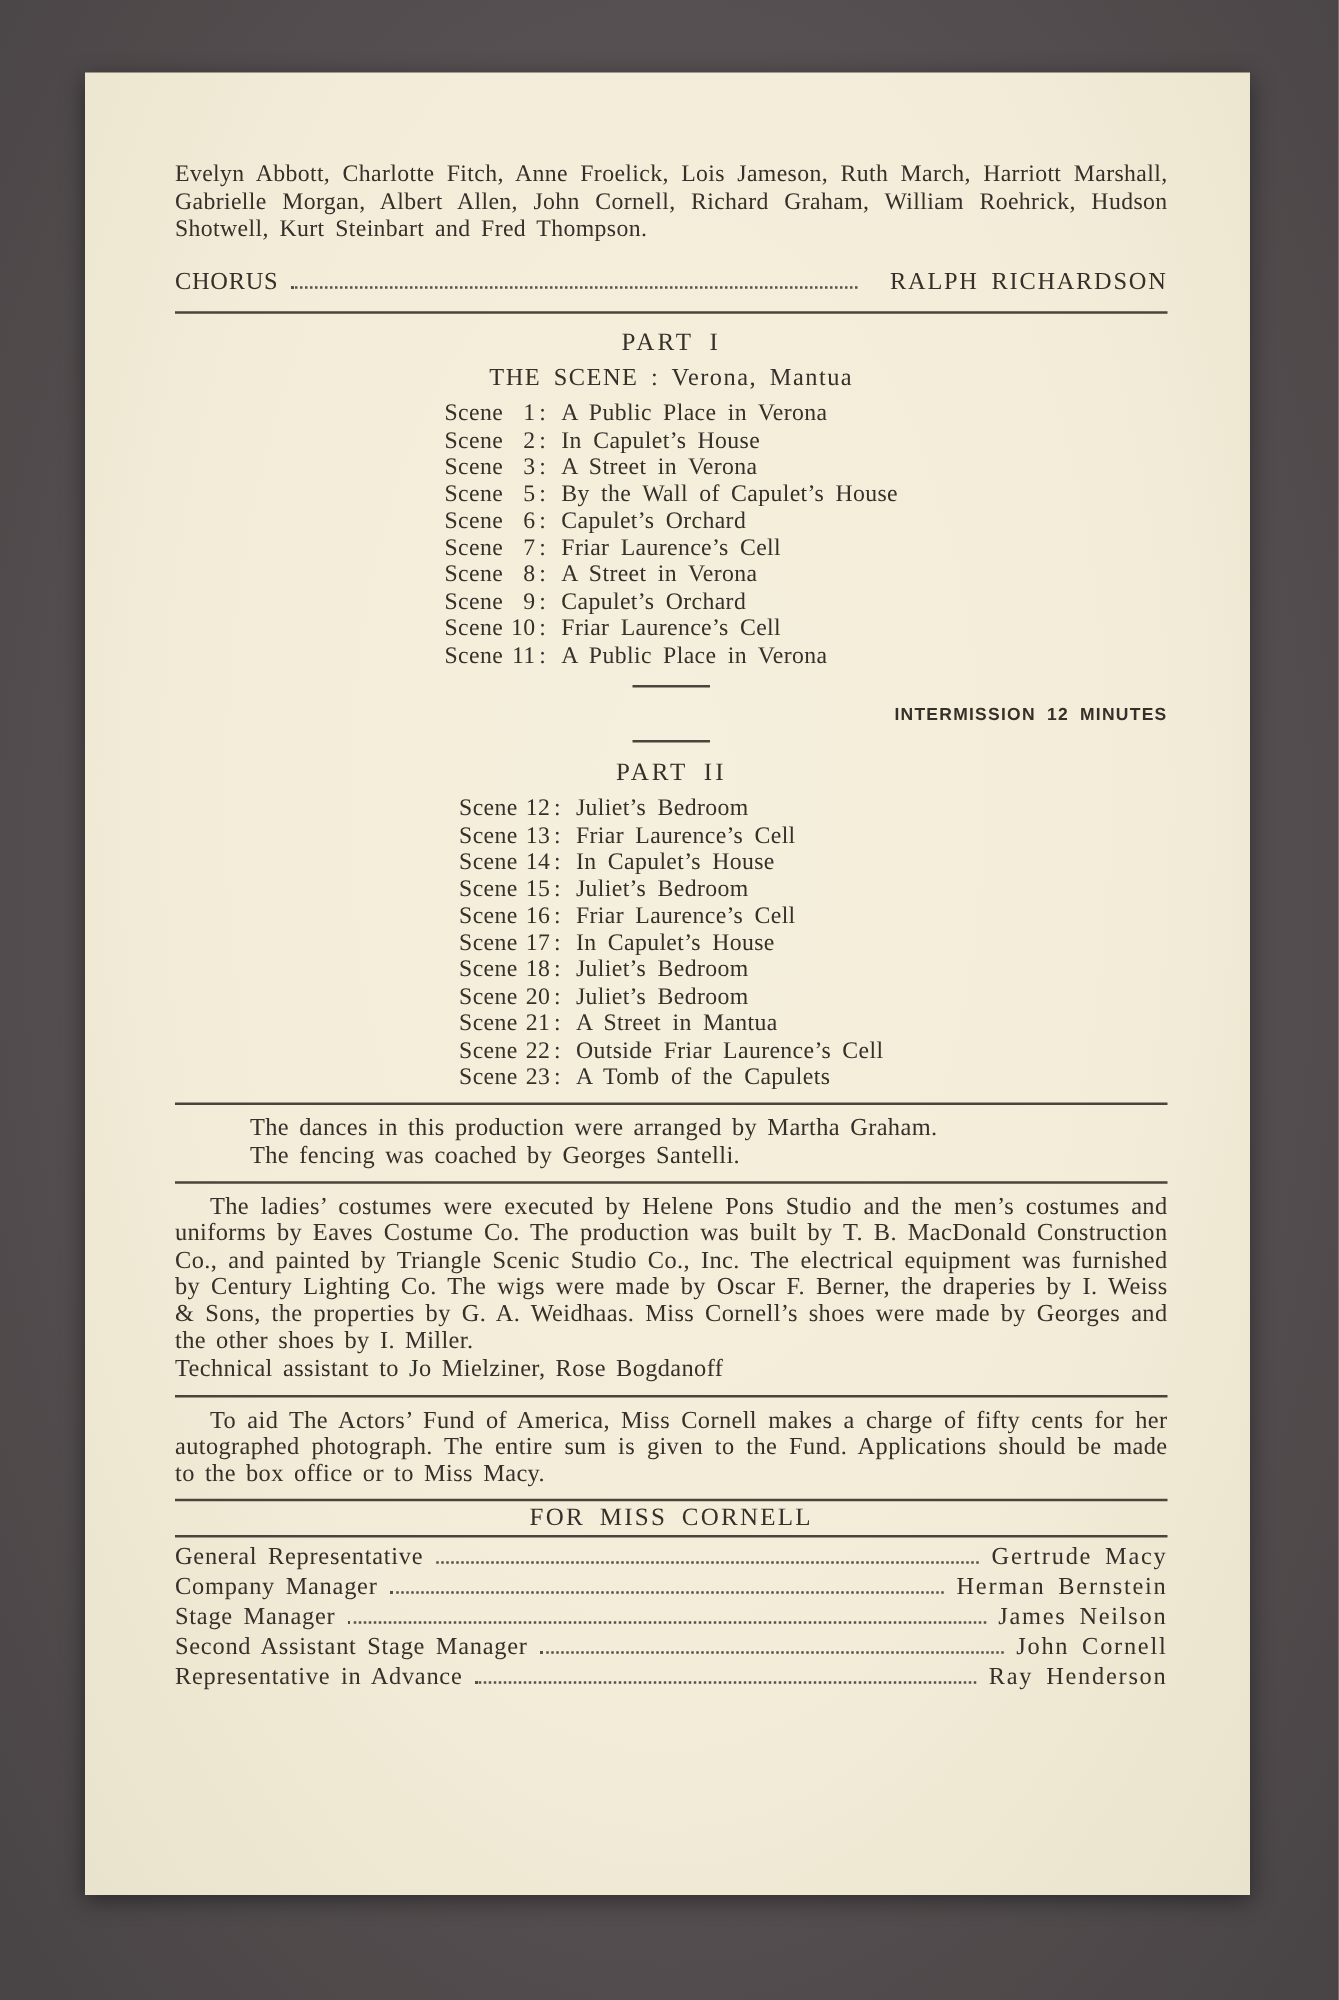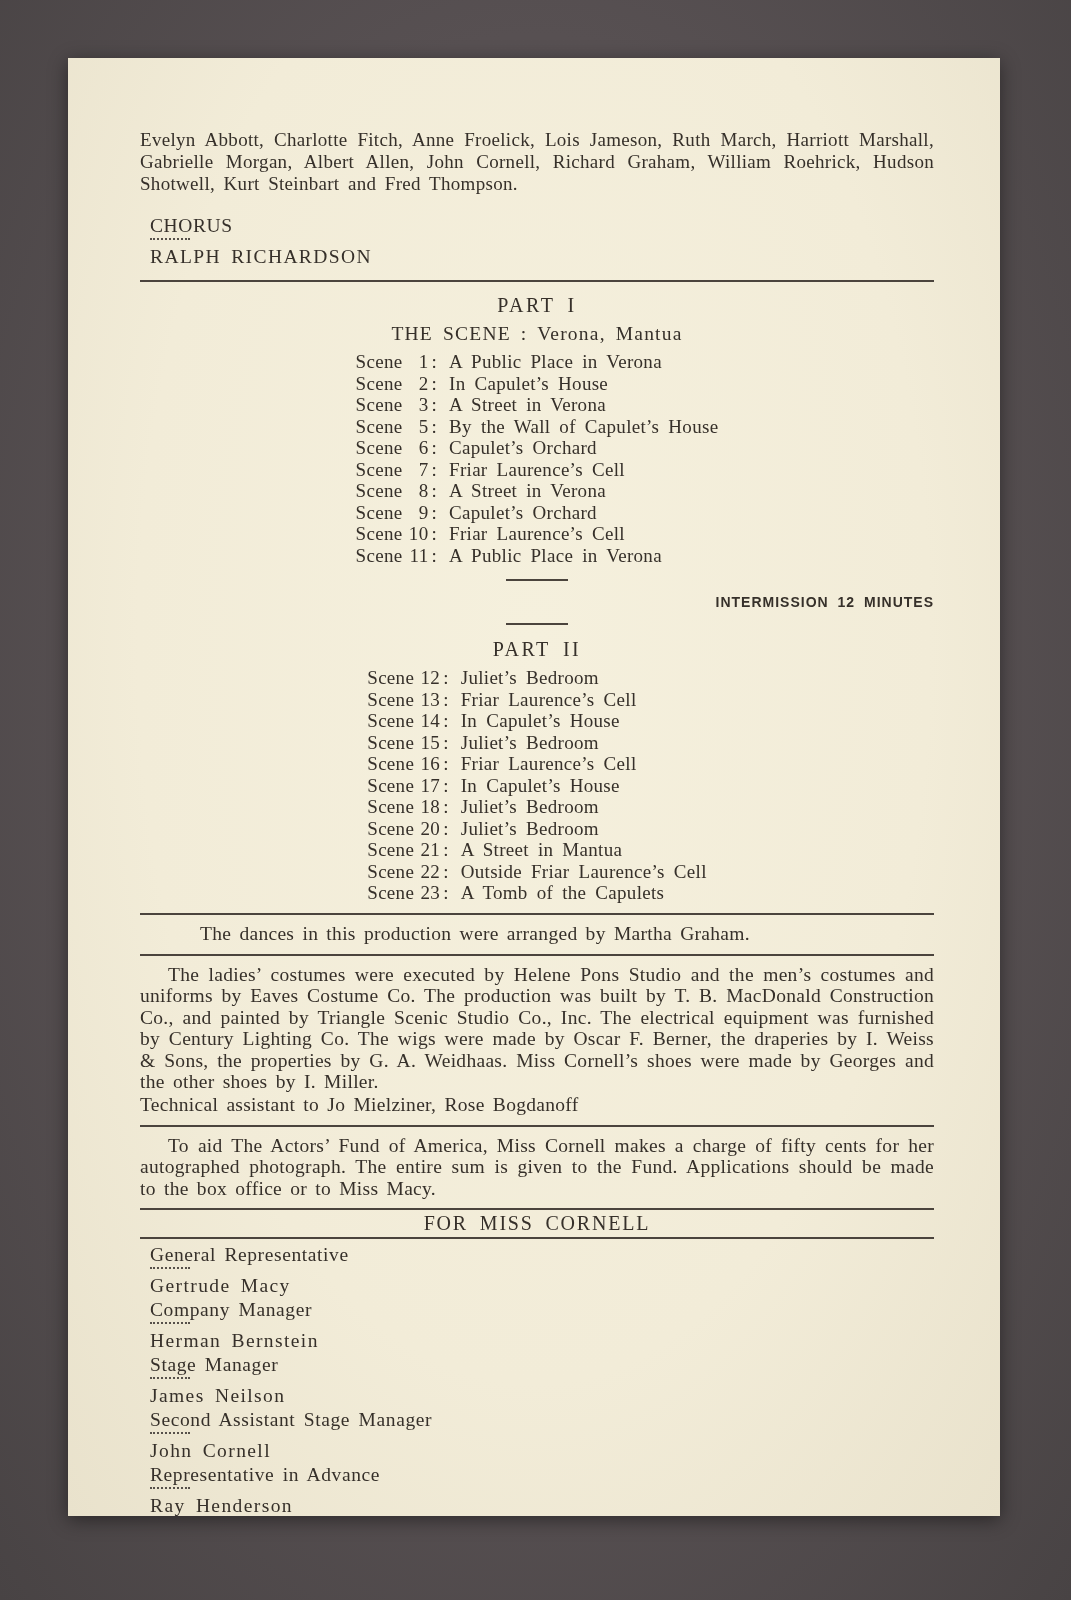--- a/index.html
+++ b/index.html
@@ -26,21 +26,20 @@
     line-height: 22px;
     text-align: justify;
     word-spacing: 3.5px;
     letter-spacing: 0.3px;
   }
   .leader-row {
     display: flex;
     align-items: baseline;
     font-size: 19.5px;
     line-height: 24px;
-    flex-direction: column;
   }
   .leader-row .role-label { white-space: nowrap; letter-spacing: 0.6px; word-spacing: 3px; }
   .leader-row .name-label { white-space: nowrap; letter-spacing: 1.4px; word-spacing: 4px; }
   .dots {
     flex: 1;
     border-bottom: 2px dotted #56504a;
     margin: 0 10px 5px 10px;
     min-width: 40px;
   }
   .chorus-row { margin-top: 3px; }
@@ -176,20 +175,21 @@
       <div class="scene-row"><span class="sw">Scene</span><span class="sn">20</span><span class="sc">:</span><span class="sd">Juliet’s Bedroom</span></div>
       <div class="scene-row"><span class="sw">Scene</span><span class="sn">21</span><span class="sc">:</span><span class="sd">A Street in Mantua</span></div>
       <div class="scene-row"><span class="sw">Scene</span><span class="sn">22</span><span class="sc">:</span><span class="sd">Outside Friar Laurence’s Cell</span></div>
       <div class="scene-row"><span class="sw">Scene</span><span class="sn">23</span><span class="sc">:</span><span class="sd">A Tomb of the Capulets</span></div>
     </div>
 
   <hr class="rule tight">
 
   <div class="indent-block">
     <div>The dances in this production were arranged by Martha Graham.</div>
+    <div>The fencing was coached by Georges Santelli.</div>
   </div>
 
   <hr class="rule tight">
 
   <p class="body-par" style="margin:0;">The ladies’ costumes were executed by Helene Pons Studio and the men’s costumes and uniforms by Eaves Costume Co. The production was built by T. B. MacDonald Construction Co., and painted by Triangle Scenic Studio Co., Inc. The electrical equipment was furnished by Century Lighting Co. The wigs were made by Oscar F. Berner, the draperies by I. Weiss &amp; Sons, the properties by G. A. Weidhaas. Miss Cornell’s shoes were made by Georges and the other shoes by I. Miller.</p>
   <div class="centered-line">Technical assistant to Jo Mielziner, Rose Bogdanoff</div>
 
   <hr class="rule tight">
 
   <p class="body-par" style="margin:0;">To aid The Actors’ Fund of America, Miss Cornell makes a charge of fifty cents for her autographed photograph. The entire sum is given to the Fund. Applications should be made to the box office or to Miss Macy.</p>

